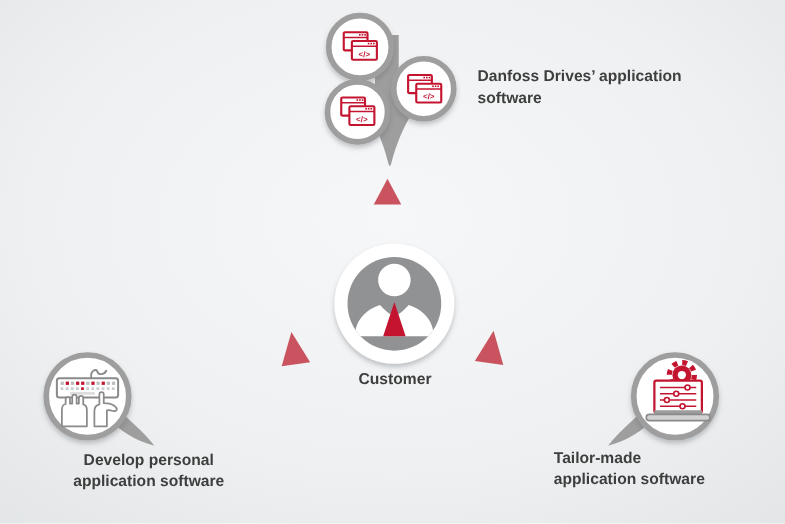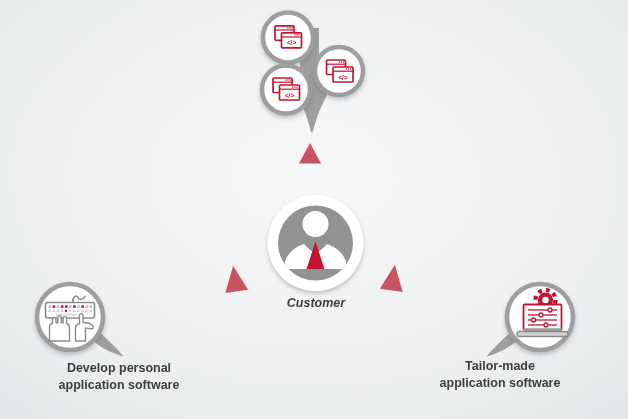--- a/index.html
+++ b/index.html
@@ -14,23 +14,23 @@
   .label{
     position:absolute;
     font-family:"Liberation Sans", sans-serif;
     font-size:12.5px;
     font-weight:600;
     line-height:17px;
     color:#3e3e3e;
     white-space:pre-line;
   }
   .danfoss-label{left:382px;top:53px;width:190px;text-align:left;}
-  .customer-label{left:256px;top:295px;width:120px;text-align:center;font-style:italic;}
+  .customer-label{left:256px;top:295px;width:120px;text-align:center;}
   .develop-label{left:39px;top:360px;width:160px;text-align:center;}
-  .tailor-label{left:420px;top:358px;width:160px;text-align:center;}
+  .tailor-label{left:443px;top:358px;width:160px;text-align:left;}
 </style>
 </head>
 <body>
 
 <div class="stage">
 
   <svg class="layer" width="628" height="419" viewBox="0 0 628 419">
     <defs>
       <filter id="softShadow" x="-40%" y="-40%" width="180%" height="180%">
         <feDropShadow dx="0" dy="2.5" stdDeviation="2" flood-color="#5a6066" flood-opacity="0.35"></feDropShadow>
@@ -151,18 +151,20 @@
           <circle cx="533.5" cy="320" r="2" fill="#ffffff" stroke="#c41530" stroke-width="1.3"></circle>
           <line x1="528" y1="325" x2="557" y2="325" stroke="#c41530" stroke-width="1.3"></line>
           <circle cx="546" cy="325" r="2" fill="#ffffff" stroke="#c41530" stroke-width="1.3"></circle>
         </g>
         <rect x="523.5" y="328.2" width="38" height="3.3" fill="#9c9c9c"></rect>
         <rect x="517" y="331.5" width="51" height="5" rx="2.5" fill="#d2d2d2" stroke="#8a8a8a" stroke-width="1.3"></rect>
       </g>
     </g>
   </svg>
 
+  <div class="label danfoss-label">Danfoss Drives’ application
+software</div>
   <div class="label customer-label">Customer</div>
   <div class="label develop-label">Develop personal
 application software</div>
   <div class="label tailor-label">Tailor-made
 application software</div>
 </div>
 
 </body></html>

